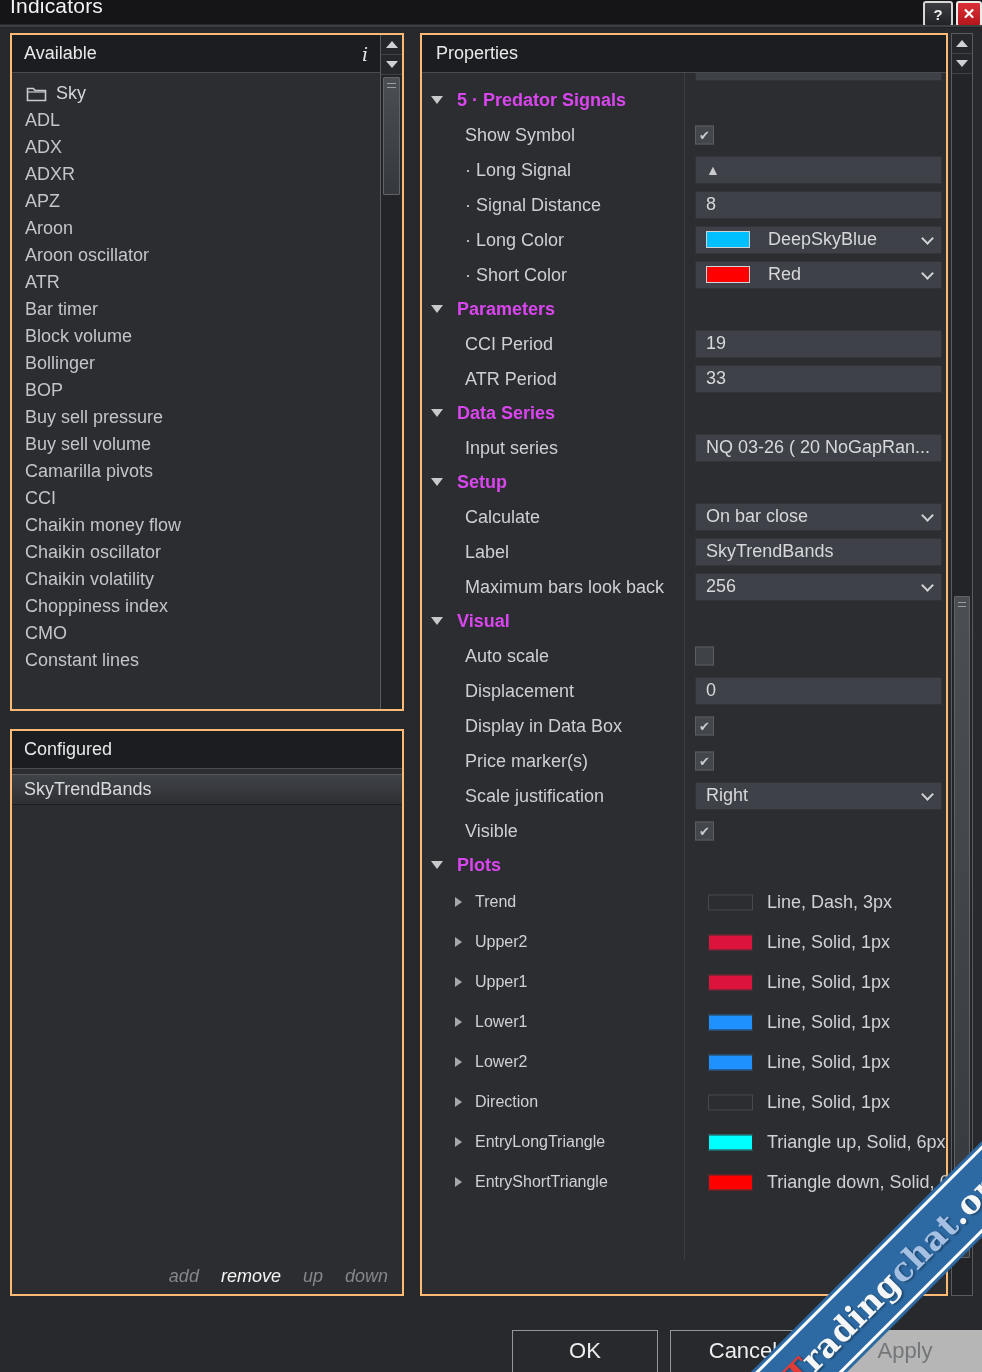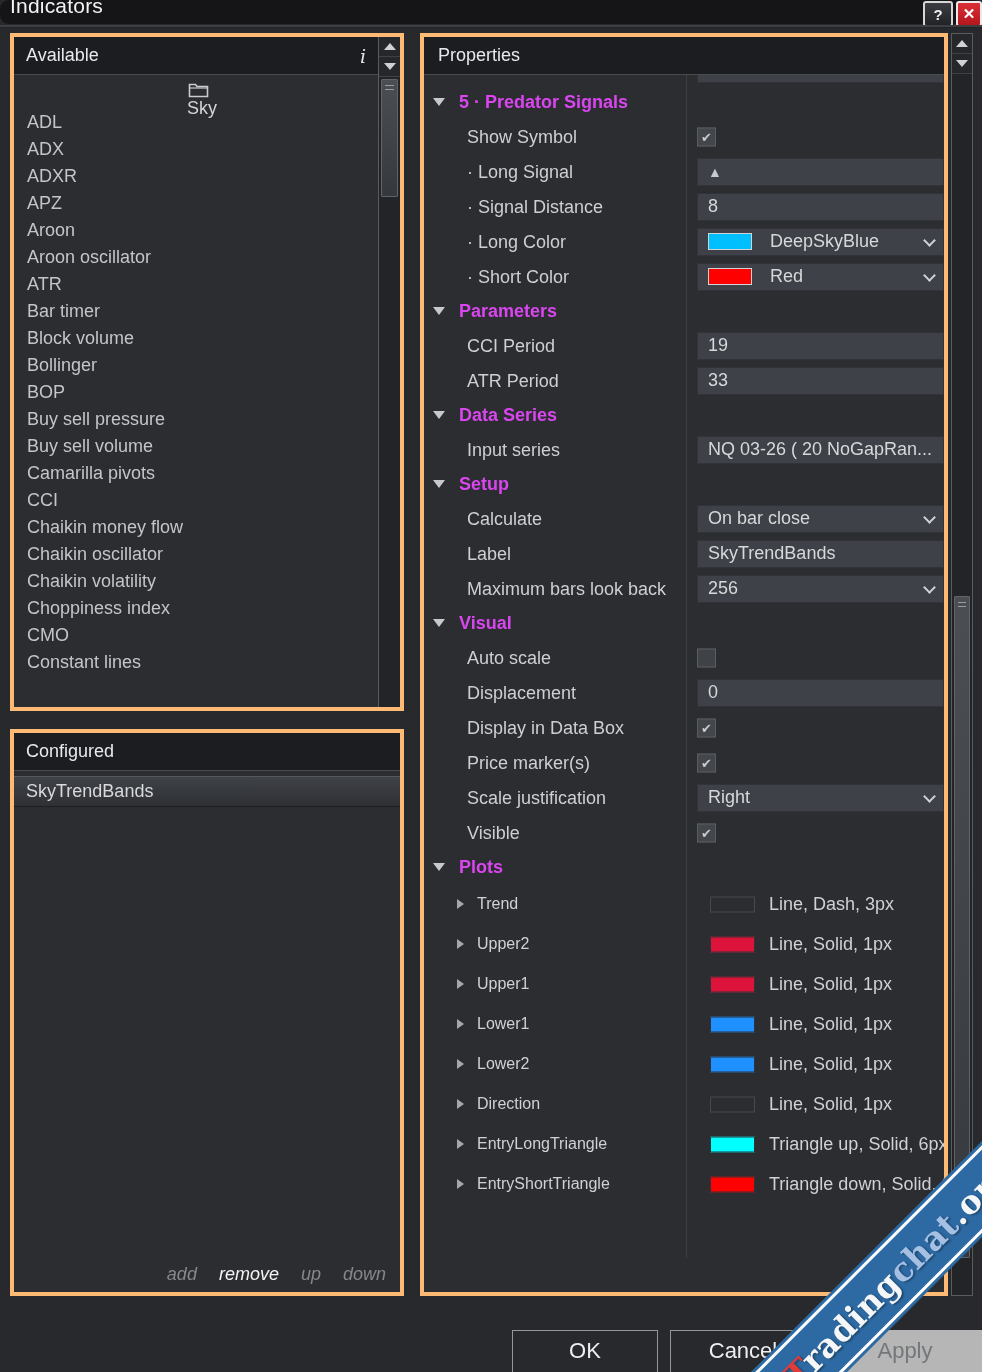--- a/index.html
+++ b/index.html
@@ -1,29 +1,29 @@
 <!DOCTYPE html>
 <html><head>
 <meta charset="utf-8">
 <style>
   html,body{margin:0;padding:0;width:982px;height:1372px;overflow:hidden;background:#28292c;
     font-family:"Liberation Sans",sans-serif;-webkit-font-smoothing:antialiased;}
   .window{position:absolute;inset:0;}
 
   
-  .titlebar{position:absolute;left:0;top:0;width:982px;height:24px;background:#151517;overflow:hidden;border-radius:9px;}
+  .titlebar{position:absolute;left:0;top:0;width:982px;height:24px;background:#151517;overflow:hidden;}
   .title{position:absolute;left:10px;top:-6px;font-size:21px;color:#f2f3f4;letter-spacing:.2px;}
   .tb-btn{position:absolute;top:1px;height:26px;border-radius:3px;display:flex;align-items:center;justify-content:center;
     font-weight:bold;font-size:15px;box-sizing:border-box;}
   .help-btn{left:923px;width:30px;background:linear-gradient(#3c3d41,#222327);border:2px solid #d7d7d7;color:#f0f0f0;}
   .close-btn{left:956px;width:26px;background:linear-gradient(#d93036,#b5161c);border:2px solid #eceaea;color:#fff;}
   .top-separator{position:absolute;left:0;top:25px;width:982px;height:2px;background:#3e3f43;border-bottom:1px solid #232428;}
 
   
-  .panel{position:absolute;background:#2c2d30;border:4px solid #fdba74;box-sizing:border-box;}
+  .panel{position:absolute;background:#2c2d30;border:2px solid #fdba74;box-sizing:border-box;}
   .panel-header{height:38px;background:#1c1d20;border-bottom:1px solid #4a4b4f;display:flex;align-items:center;
     justify-content:space-between;padding:0 8px 0 12px;box-sizing:border-box;}
   .panel-header .hdr-label{color:#e8e9ea;font-size:18px;}
   .info-icon{font-family:"DejaVu Serif",serif;font-style:italic;font-size:19px;color:#e3e4e6;padding-right:4px;}
 
   
   .scrollstrip{position:absolute;top:0;bottom:0;right:0;width:22px;border-left:1px solid #595b5f;background:#232427;box-sizing:border-box;}
   .scroll-btn{height:19px;background:#26272a;border-bottom:1px solid #404145;display:flex;align-items:center;justify-content:center;}
   .tri-up{width:0;height:0;border-left:6px solid transparent;border-right:6px solid transparent;border-bottom:7px solid #cfd1d4;}
   .tri-dn{width:0;height:0;border-left:6px solid transparent;border-right:6px solid transparent;border-top:7px solid #cfd1d4;}
@@ -103,21 +103,21 @@
   <div class="tb-btn help-btn">?</div>
   <div class="tb-btn close-btn">✕</div>
   <div class="top-separator"></div>
 
   <div class="panel" style="left:10px;top:33px;width:394px;height:678px;">
     <div class="panel-header" style="margin-right:22px;">
       <span class="hdr-label">Available</span>
       <span class="info-icon">i</span>
     </div>
     <div class="list" id="available-list">
-        <div class="list-item" style="color: rgb(211, 213, 215); flex-direction: column;">
+        <div class="list-item" style="color: rgb(211, 213, 215);">
           <span class="folder-icon">
             <svg width="21" height="16" viewBox="0 0 21 16">
               <path d="M1.5 2.5h6l1.5 2h10.5v10h-18z" fill="none" stroke="#c9cbce" stroke-width="1.6"></path>
               <path d="M1.5 6h18" stroke="#c9cbce" stroke-width="1.2"></path>
             </svg>
           </span>
           <span>Sky</span>
         </div>
         <div class="list-item">
           <span>ADL</span>

